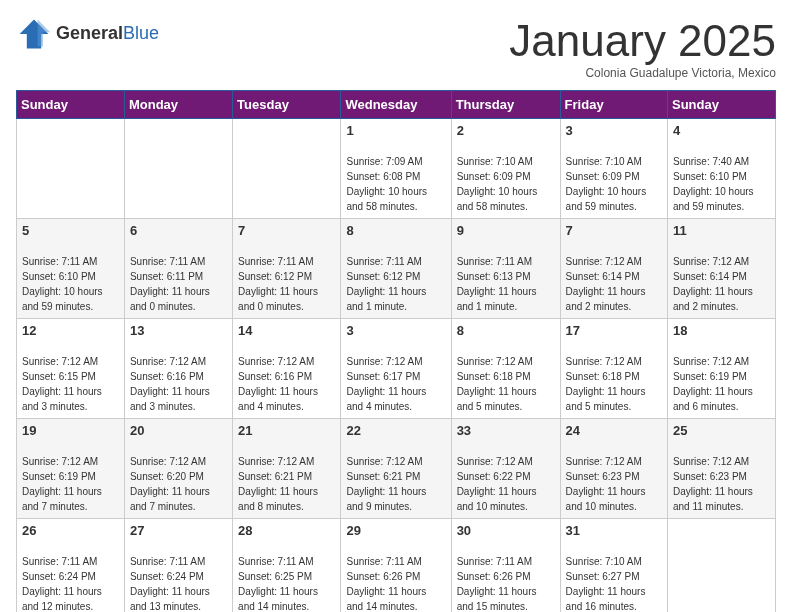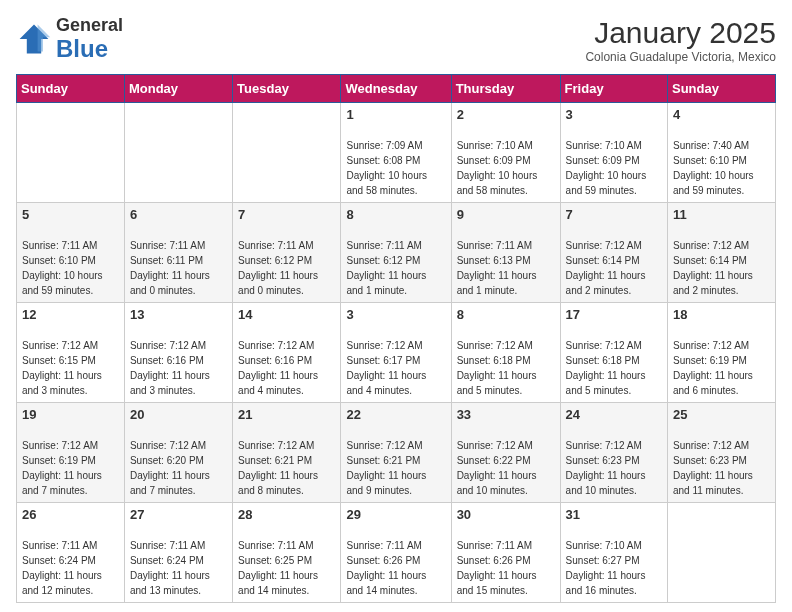--- a/index.html
+++ b/index.html
@@ -16,56 +16,56 @@
       align-items: flex-start;
       margin-bottom: 10px;
     }
     .logo {
       display: flex;
       align-items: center;
       gap: 4px;
     }
     .logo-text {
       display: flex;
-      flex-direction: column;
+      flex-direction: row;
       line-height: 1.1;
     }
     .logo-general {
       font-size: 18px;
       font-weight: bold;
       color: #333;
     }
     .logo-blue {
-      font-size: 24px;
-      font-weight: bold;
+      font-size: 18px;
+      font-weight: normal;
       color: #2a6db5;
     }
     .logo-icon {
       width: 36px;
       height: 36px;
     }
     .title-block {
       text-align: right;
     }
     .month-title {
-      font-size: 30px;
+      font-size: 44px;
       color: #333;
       font-weight: normal;
     }
     .location {
       font-size: 12px;
       color: #555;
     }
     .calendar {
       width: 100%;
       border-collapse: collapse;
       border: 1px solid #ccc;
     }
     .calendar th {
-      background: #be185d;
+      background: #701a75;
       color: #fff;
       font-size: 13px;
       font-weight: bold;
       padding: 6px 4px;
       text-align: left;
       border: 1px solid #2a5a9a;
     }
     .calendar td {
       vertical-align: top;
       border: 1px solid #ccc;

